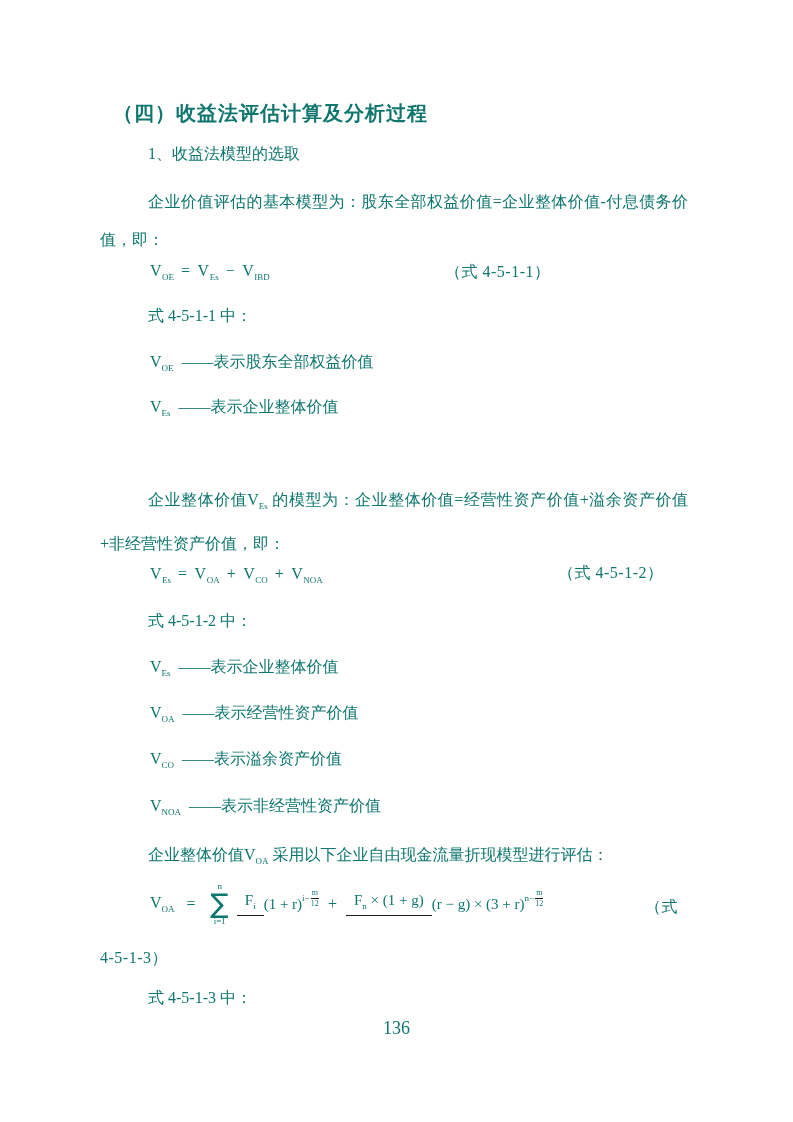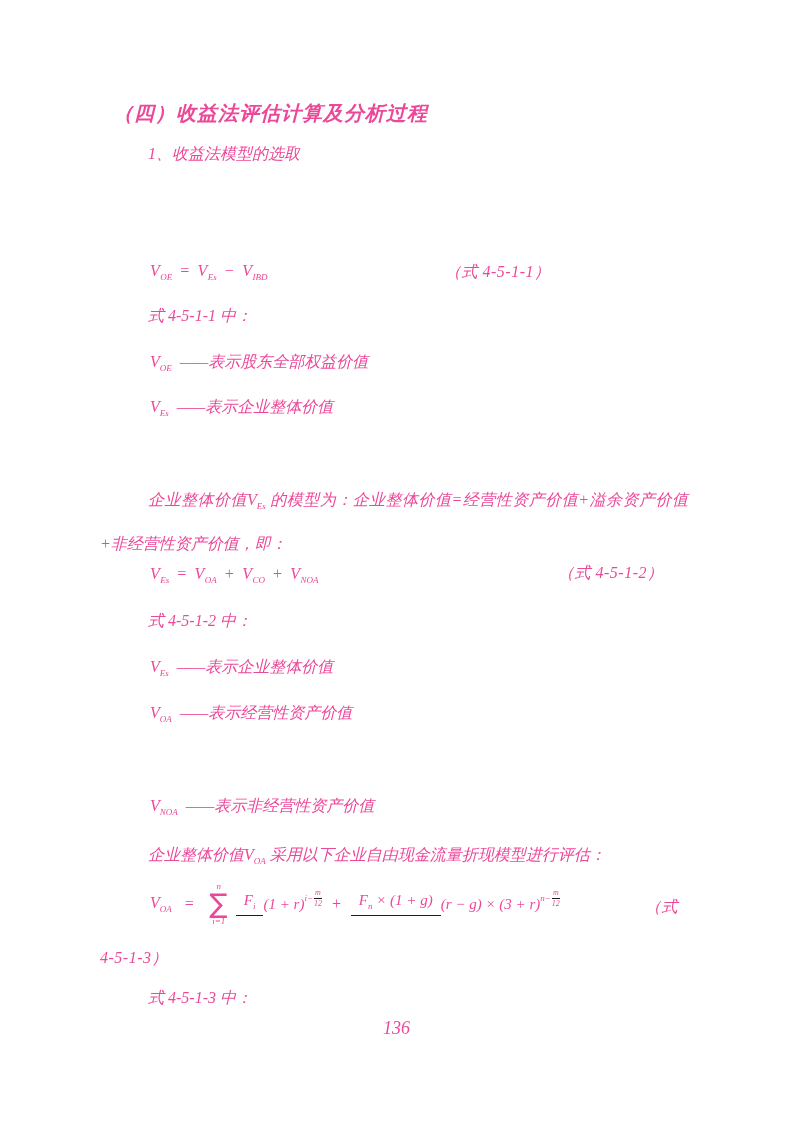--- a/index.html
+++ b/index.html
@@ -1,25 +1,24 @@
 <!DOCTYPE html>
 <html><head>
 <meta charset="utf-8">
 <style>
   * { margin:0; padding:0; box-sizing:border-box; }
   html,body { background:#ffffff; }
   .page {
     position:relative;
     width:793px; height:1122px;
     background:#ffffff;
-    color:#ec4899;
+    color:#0f766e;
     font-family:"Liberation Serif", serif;
     font-size:16px;
     overflow:hidden;
-    font-style:italic;
   }
   .abs { position:absolute; }
   .heading {
     left:113px; top:100px;
     font-family:"Liberation Sans", sans-serif;
     font-weight:bold;
     font-size:20px;
     letter-spacing:1px;
   }
   .section { left:148px; top:144px; }
@@ -111,38 +110,40 @@
 </style>
 </head>
 <body>
 
 <div class="page">
 
   <div class="abs heading">（四）收益法评估计算及分析过程</div>
 
   <div class="abs section">1、收益法模型的选取</div>
 
+  <div class="abs para para1">企业价值评估的基本模型为：股东全部权益价值=企业整体价值-付息债务价值，即：</div>
 
   <div class="abs formula-line formula1"><span>V</span><sub class="vs">OE</sub><span class="op">=</span><span>V</span><sub class="vs">Es</sub><span class="op">−</span><span>V</span><sub class="vs">IBD</sub></div>
   <div class="abs formula-line formula1-label">（式 4-5-1-1）</div>
 
   <div class="abs where1">式 4-5-1-1 中：</div>
 
   <div class="abs def-row def1-0"><span>V</span><sub class="vs">OE</sub><span class="dash-text">——表示股东全部权益价值</span></div>
   <div class="abs def-row def1-1"><span>V</span><sub class="vs">Es</sub><span class="dash-text">——表示企业整体价值</span></div>
 
   <div class="abs para para2"><span>企业整体价值V</span><sub class="vs">Es</sub><span> 的模型为：企业整体价值=经营性资产价值+溢余资产价值+非经营性资产价值，即：</span></div>
 
   <div class="abs formula-line formula2"><span>V</span><sub class="vs">Es</sub><span class="op">=</span><span>V</span><sub class="vs">OA</sub><span class="op">+</span><span>V</span><sub class="vs">CO</sub><span class="op">+</span><span>V</span><sub class="vs">NOA</sub></div>
   <div class="abs formula-line formula2-label">（式 4-5-1-2）</div>
 
   <div class="abs where2">式 4-5-1-2 中：</div>
 
   <div class="abs def-row def2-0"><span>V</span><sub class="vs">Es</sub><span class="dash-text">——表示企业整体价值</span></div>
   <div class="abs def-row def2-1"><span>V</span><sub class="vs">OA</sub><span class="dash-text">——表示经营性资产价值</span></div>
+  <div class="abs def-row def2-2"><span>V</span><sub class="vs">CO</sub><span class="dash-text">——表示溢余资产价值</span></div>
   <div class="abs def-row def2-3"><span>V</span><sub class="vs">NOA</sub><span class="dash-text">——表示非经营性资产价值</span></div>
 
   <div class="abs para para3"><span>企业整体价值V</span><sub class="vs">OA</sub><span> 采用以下企业自由现金流量折现模型进行评估：</span></div>
 
   <div class="abs formula3">
     <span><span>V</span><sub class="vs">OA</sub></span>
     <span class="op">=</span>
     <span class="sum">
       <span class="sum-upper">n</span>
       <span class="sum-sign">∑</span>

